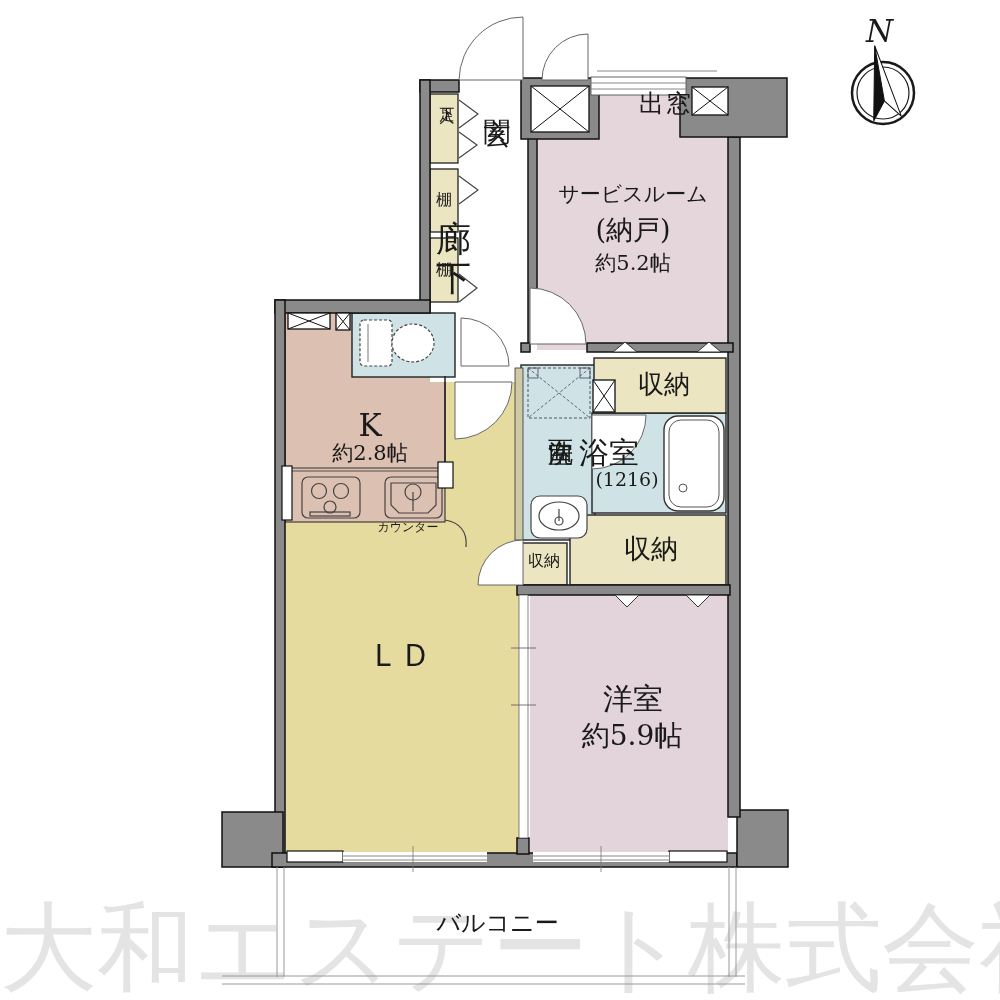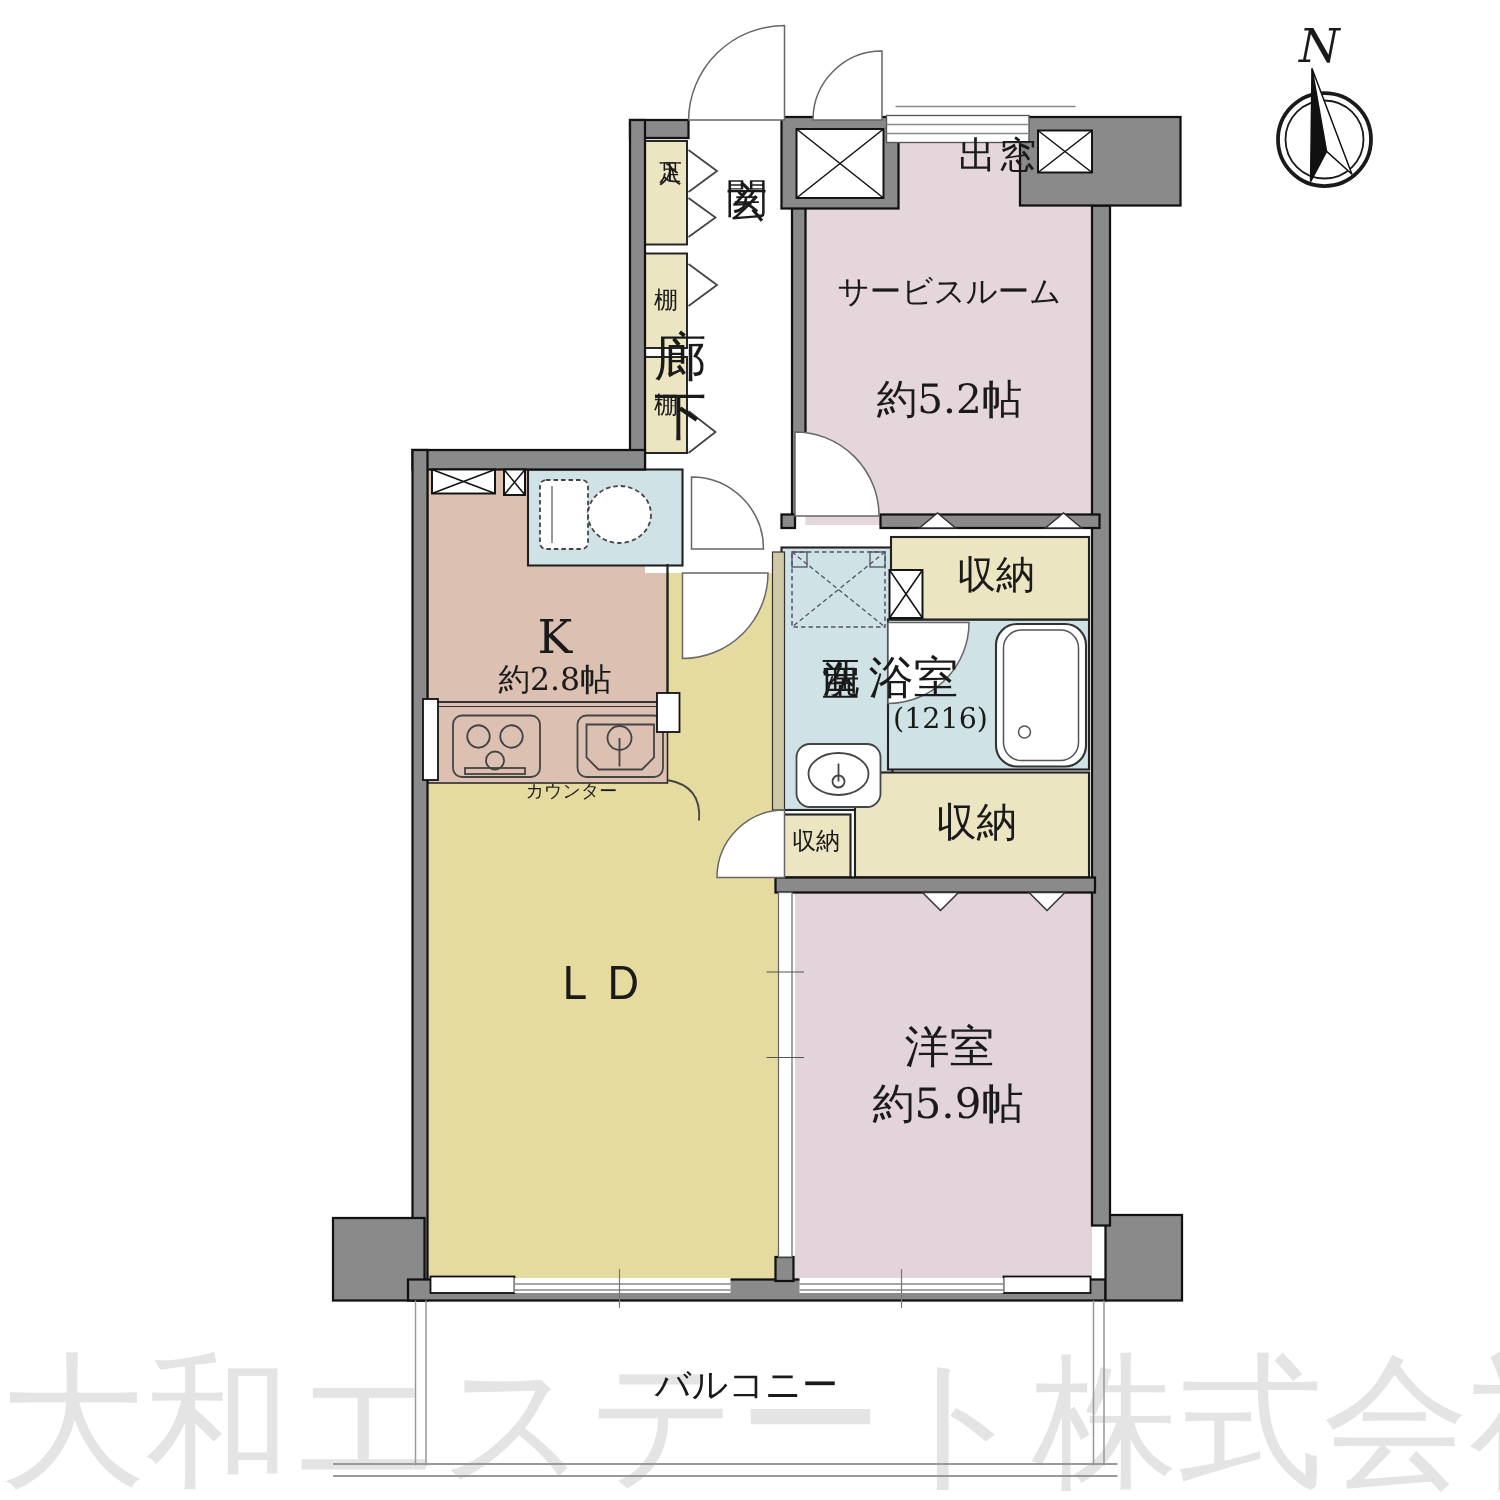--- a/index.html
+++ b/index.html
@@ -208,25 +208,26 @@
   </svg>
 
   <div class="lbl vt" style="left:433px;top:96px;width:22px;height:66px;font-size:15px;">下足入</div>
   <div class="lbl vt" style="left:482px;top:98px;width:30px;height:60px;font-size:27px;">玄関</div>
   <div class="lbl" style="left:436px;top:191px;width:20px;font-size:16px;">棚</div>
   <div class="lbl" style="left:436px;top:261px;width:20px;font-size:16px;">棚</div>
   <div class="lbl" style="left:436px;top:220px;width:62px;font-size:35px;letter-spacing:2px;">廊下</div>
   <div class="lbl" style="left:611px;top:90px;width:60px;font-size:25px;letter-spacing:2px;margin-left:28px;">出窓</div>
 
   <div class="lbl ctr" style="left:548px;top:183px;width:170px;font-size:21px;">サービスルーム</div>
-  <div class="lbl ctr" style="left:548px;top:252px;width:170px;font-size:27px;">約5.2帖</div>
+  <div class="lbl ctr" style="left:548px;top:215px;width:170px;font-size:27px;">(納戸)</div>
+  <div class="lbl ctr" style="left:548px;top:252px;width:170px;font-size:21px;">約5.2帖</div>
 
   <div class="lbl ctr" style="left:320px;top:408px;width:100px;font-size:31px;">K</div>
   <div class="lbl ctr" style="left:305px;top:442px;width:130px;font-size:21px;">約2.8帖</div>
-  <div class="lbl ctr" style="left:343px;top:521px;width:76px;font-size:12px;font-family:'DejaVu Sans','Liberation Sans',sans-serif;text-align:center;">カウンター</div>
+  <div class="lbl ctr" style="left:370px;top:521px;width:76px;font-size:12px;font-family:'DejaVu Sans','Liberation Sans',sans-serif;text-align:center;">カウンター</div>
 
   <div class="lbl vt" style="left:544px;top:420px;width:30px;height:85px;font-size:25px;">洗面室</div>
   <div class="lbl ctr" style="left:576px;top:436px;width:66px;font-size:30px;font-family:Liberation Serif, serif;">浴室</div>
   <div class="lbl ctr" style="left:594px;top:469px;width:66px;font-size:19px;text-align:center;">(1216)</div>
 
   <div class="lbl ctr" style="left:622px;top:370px;width:84px;font-size:26px;">収納</div>
   <div class="lbl ctr" style="left:522px;top:552px;width:44px;font-size:16px;">収納</div>
   <div class="lbl ctr" style="left:608px;top:534px;width:86px;font-size:27px;">収納</div>
 
   <div class="lbl ctr" style="left:350px;top:638px;width:100px;font-size:32px;">ＬＤ</div>

